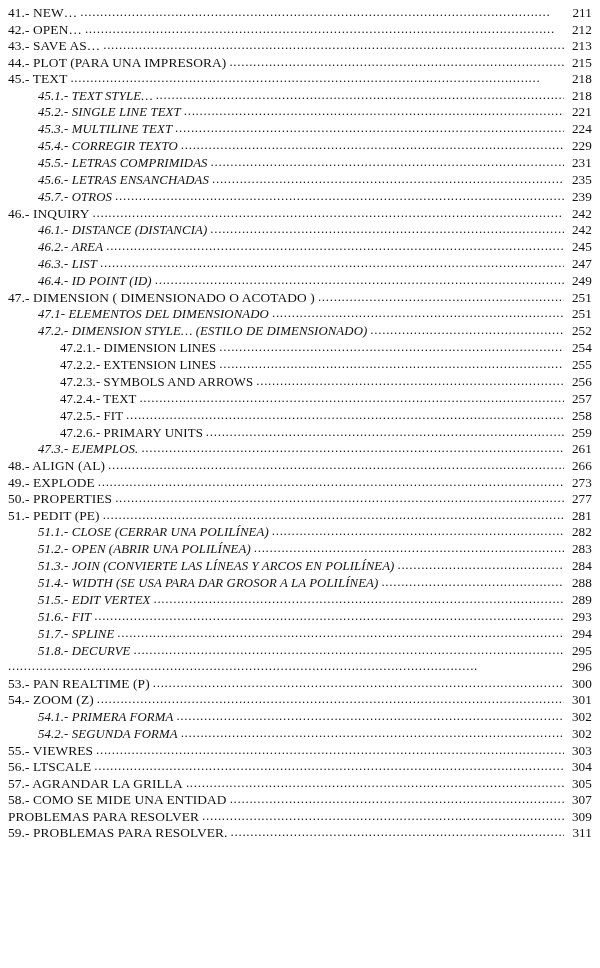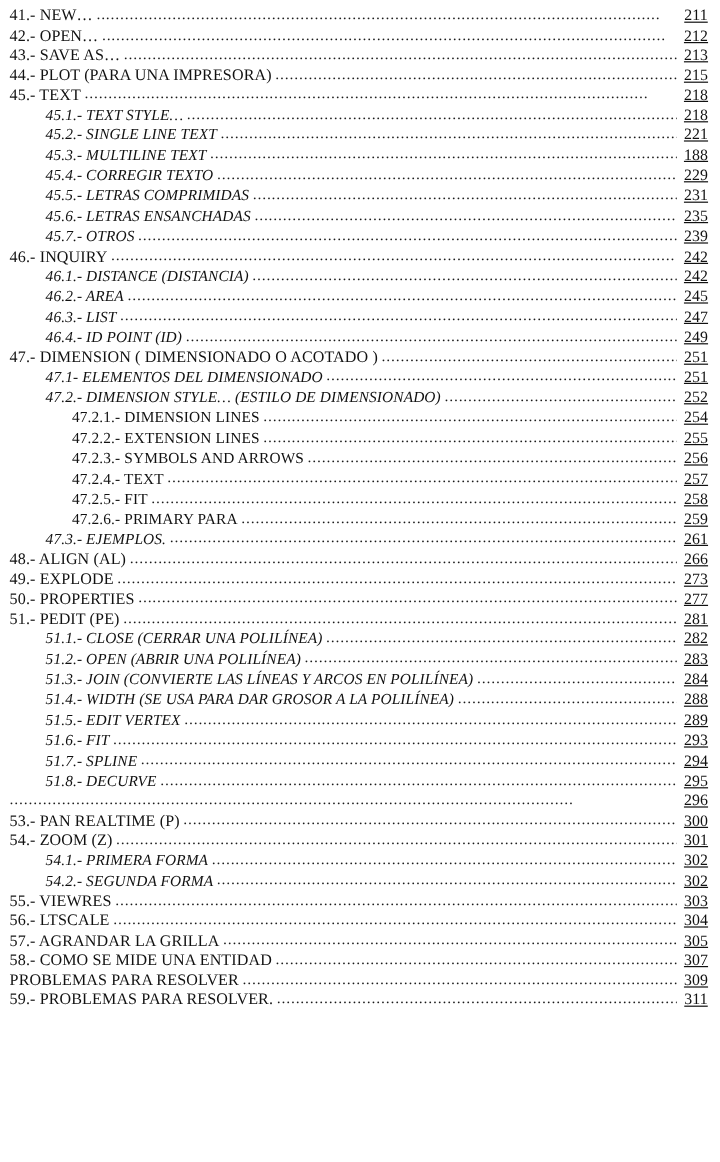--- a/index.html
+++ b/index.html
@@ -45,23 +45,22 @@
     overflow: hidden;
     white-space: nowrap;
     font-size: 13px;
     letter-spacing: 0.7px;
     color: #1a1a1a;
     transform: translateY(-1px);
   }
   .toc-entry .page-num {
     flex: 0 0 auto;
     padding-left: 4px;
-    text-align: center;
+    text-align: right;
     min-width: 24px;
-    text-decoration: underline;
   }
   
   .lvl-0 { margin-left: 0px; }
   .lvl-1 { margin-left: 30px; }
   .lvl-2 { margin-left: 52px; }
 
   .lvl-0 .label { font-size: 13.4px; }
   .lvl-1 .label { font-size: 12.8px; font-style: italic; }
   .lvl-2 .label { font-size: 12.8px; }
 </style>
@@ -101,21 +100,21 @@
         <span class="page-num">218</span>
       </li>
       <li class="toc-entry lvl-1">
         <span class="label">45.2.- SINGLE LINE TEXT</span>
         <span class="dots">.......................................................................................................................</span>
         <span class="page-num">221</span>
       </li>
       <li class="toc-entry lvl-1">
         <span class="label">45.3.- MULTILINE TEXT</span>
         <span class="dots">.......................................................................................................................</span>
-        <span class="page-num">188</span>
+        <span class="page-num">224</span>
       </li>
       <li class="toc-entry lvl-1">
         <span class="label">45.4.- CORREGIR TEXTO</span>
         <span class="dots">.......................................................................................................................</span>
         <span class="page-num">229</span>
       </li>
       <li class="toc-entry lvl-1">
         <span class="label">45.5.- LETRAS COMPRIMIDAS</span>
         <span class="dots">.......................................................................................................................</span>
         <span class="page-num">231</span>
@@ -189,21 +188,21 @@
         <span class="label">47.2.4.- TEXT</span>
         <span class="dots">.......................................................................................................................</span>
         <span class="page-num">257</span>
       </li>
       <li class="toc-entry lvl-2">
         <span class="label">47.2.5.- FIT</span>
         <span class="dots">.......................................................................................................................</span>
         <span class="page-num">258</span>
       </li>
       <li class="toc-entry lvl-2">
-        <span class="label">47.2.6.- PRIMARY PARA</span>
+        <span class="label">47.2.6.- PRIMARY UNITS</span>
         <span class="dots">.......................................................................................................................</span>
         <span class="page-num">259</span>
       </li>
       <li class="toc-entry lvl-1">
         <span class="label">47.3.- EJEMPLOS.</span>
         <span class="dots">.......................................................................................................................</span>
         <span class="page-num">261</span>
       </li>
       <li class="toc-entry lvl-0">
         <span class="label">48.- ALIGN (AL)</span>

